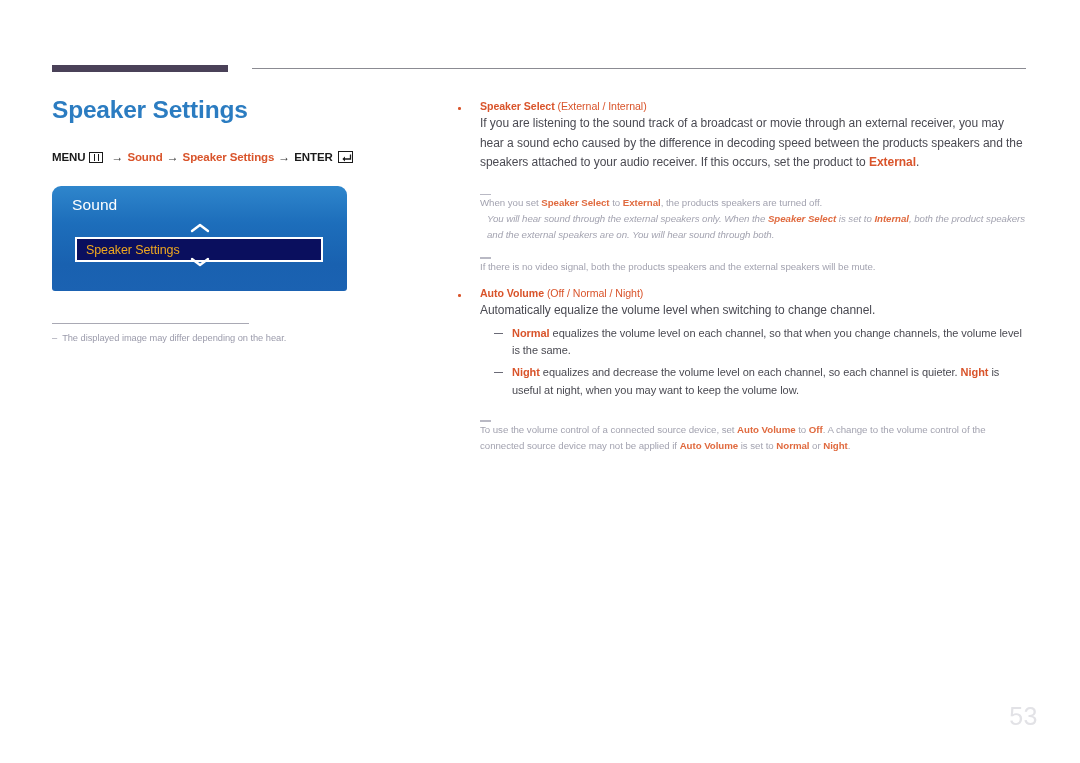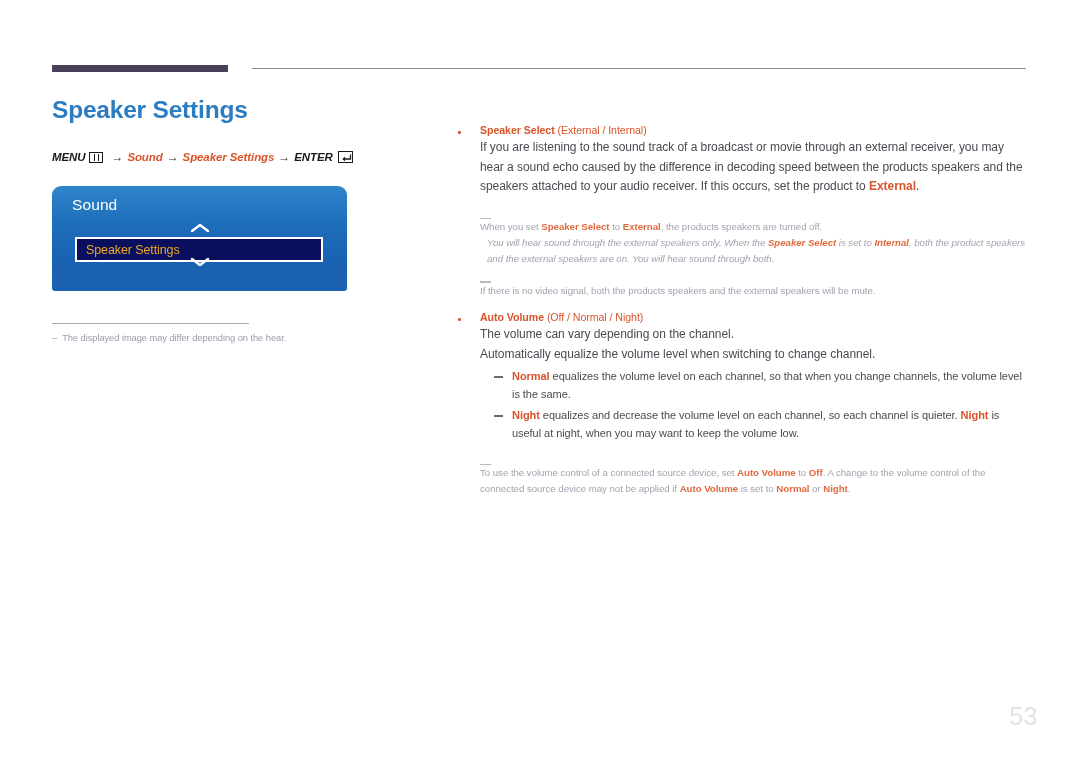--- a/index.html
+++ b/index.html
@@ -52,21 +52,20 @@
   .breadcrumb {
     margin-top: 26px;
     font-size: 11.5px;
     color: #222;
     font-weight: bold;
     letter-spacing: -0.1px;
     white-space: nowrap;
     display: flex;
     align-items: center;
     gap: 0;
-    font-style: italic;
   }
   .breadcrumb .bc-menu { color: #1a1a1a; }
   .breadcrumb .bc-path { color: #d9542b; }
   .breadcrumb .bc-arrow {
     color: #333;
     font-weight: normal;
     padding: 0 4px;
     font-size: 12px;
   }
   .icon-menu {
@@ -165,21 +164,20 @@
   }
   .left-note .dash { flex: 0 0 auto; }
 
   
   .right-col {
     position: absolute;
     left: 458px;
     top: 99px;
     width: 572px;
     color: #4a4a52;
-    margin-top: 24px;
   }
 
   .bullet-item {
     display: flex;
     align-items: flex-start;
     margin-top: 0;
   }
   .bullet-dot {
     flex: 0 0 auto;
     width: 22px;
@@ -352,21 +350,20 @@
 
   <div class="gap-m"></div>
 
   <div class="bullet-item">
     <div class="bullet-dot"><span></span></div>
     <div class="bullet-head">
       <span>Auto Volume</span><span class="paren"> (Off / Normal / Night)</span>
     </div>
   </div>
 
-  <div class="body-p">The volume can vary depending on the channel.</div>
   <div class="body-p">Automatically equalize the volume level when switching to change channel.</div>
 
   <div class="sub-item">
     <div class="sub-dash"></div>
     <div class="sub-body"><span class="hl">Normal</span><span> equalizes the volume level on each channel, so that when you change channels, the volume level is the same.</span></div>
   </div>
 
   <div class="sub-item">
     <div class="sub-dash"></div>
     <div class="sub-body"><span class="hl">Night</span><span> equalizes and decrease the volume level on each channel, so each channel is quieter. </span><span class="hl">Night</span><span> is useful at night, when you may want to keep the volume low.</span></div>

